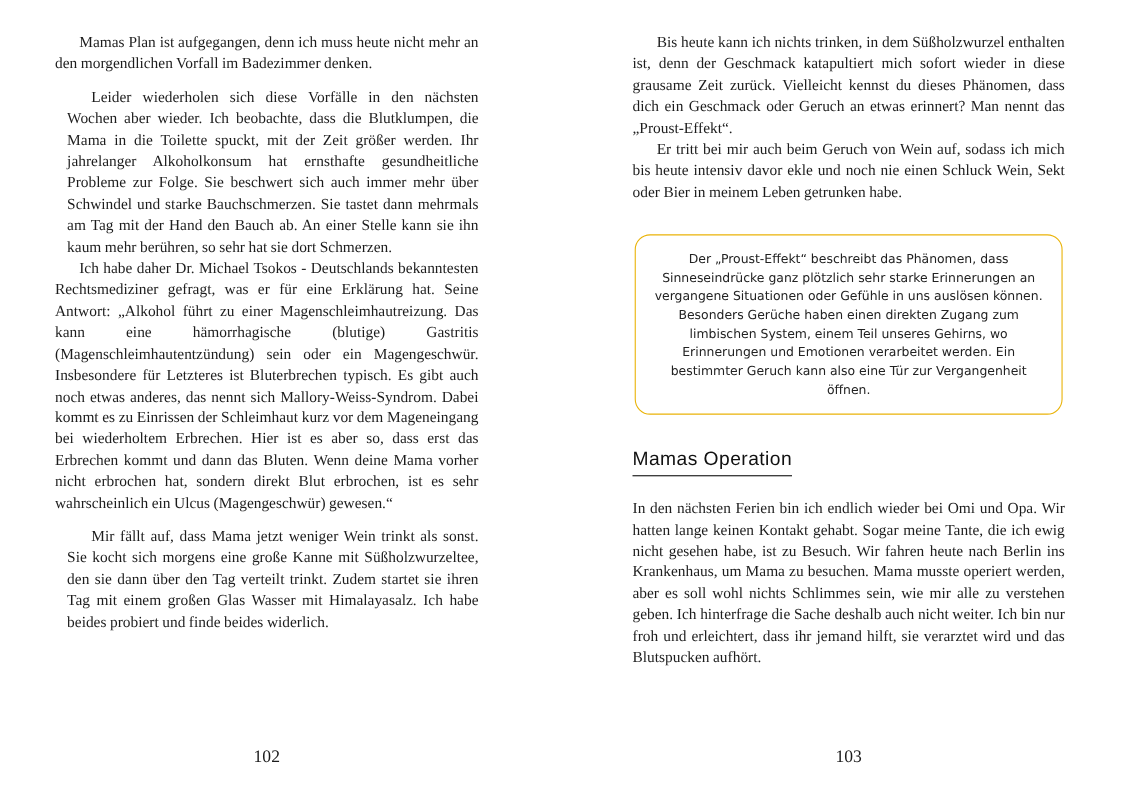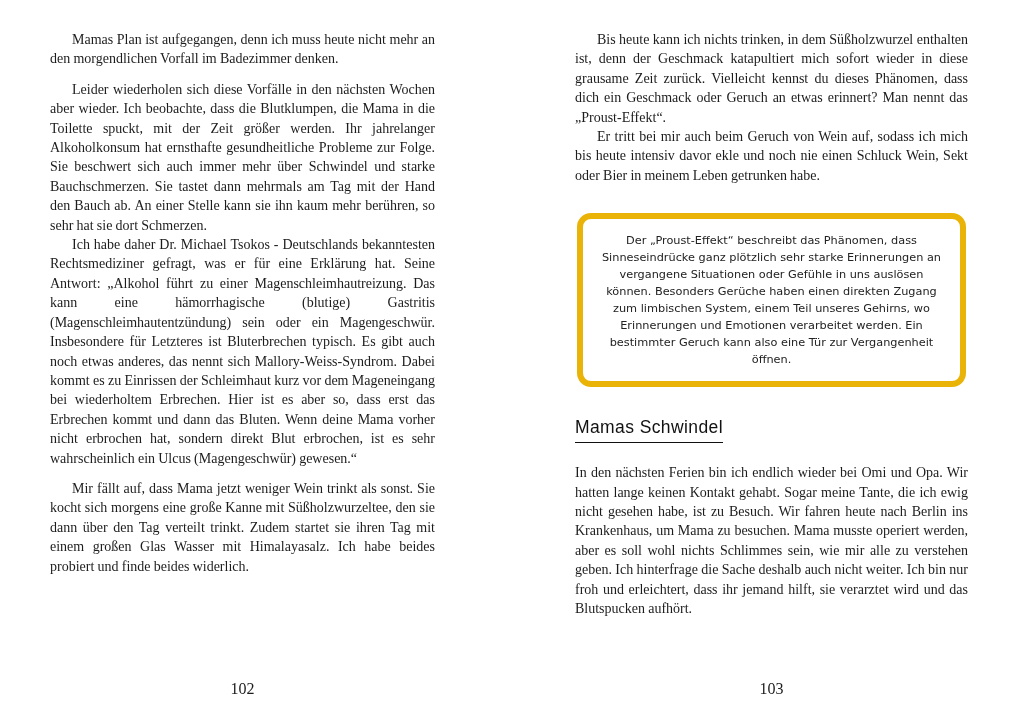--- a/index.html
+++ b/index.html
@@ -26,25 +26,25 @@
 
   p.body-par {
     font-size: 14px;
     line-height: 19.4px;
     text-align: justify;
     hyphens: auto;
     -webkit-hyphens: auto;
     word-spacing: -0.3px;
   }
   .indent { text-indent: 22px; }
-  .gap    { margin-top: 11px; }
+  .gap    { margin-top: 11px; margin-left: 11px; }
 
   .info-box {
     margin: 28px 2px 30px 2px;
-    border: 6px solid #eab308;
+    border: 1px solid #eab308;
     border-radius: 14px;
     padding: 13px 16px;
   }
   .info-box p {
     font-family: "DejaVu Sans", sans-serif;
     font-size: 11.3px;
     line-height: 17px;
     text-align: center;
     color: #222;
   }
@@ -91,21 +91,21 @@
   <div class="page page-right">
     <div class="text-block">
       <p class="body-par indent">Bis heute kann ich nichts trinken, in dem Süßholzwurzel enthalten ist, denn der Geschmack katapultiert mich sofort wieder in diese grausame Zeit zurück. Vielleicht kennst du dieses Phänomen, dass dich ein Geschmack oder Geruch an etwas erinnert? Man nennt das „Proust-Effekt“.</p>
       <p class="body-par indent">Er tritt bei mir auch beim Geruch von Wein auf, sodass ich mich bis heute intensiv davor ekle und noch nie einen Schluck Wein, Sekt oder Bier in meinem Leben getrunken habe.</p>
 
       <div class="info-box">
         <p>Der „Proust-Effekt“ beschreibt das Phänomen, dass Sinneseindrücke ganz plötzlich sehr starke Erinnerungen an vergangene Situationen oder Gefühle in uns auslösen können. Besonders Gerüche haben einen direkten Zugang zum limbischen System, einem Teil unseres Gehirns, wo Erinnerungen und Emotionen verarbeitet werden. Ein bestimmter Geruch kann also eine Tür zur Vergangenheit öffnen.</p>
       </div>
 
       <h2 class="section-heading">
-        <span>Mamas Schwindel</span>
+        <span>Mamas Operation</span>
       </h2>
 
       <p class="body-par">In den nächsten Ferien bin ich endlich wieder bei Omi und Opa. Wir hatten lange keinen Kontakt gehabt. Sogar meine Tante, die ich ewig nicht gesehen habe, ist zu Besuch. Wir fahren heute nach Berlin ins Krankenhaus, um Mama zu besuchen. Mama musste operiert werden, aber es soll wohl nichts Schlimmes sein, wie mir alle zu verstehen geben. Ich hinterfrage die Sache deshalb auch nicht weiter. Ich bin nur froh und erleichtert, dass ihr jemand hilft, sie verarztet wird und das Blutspucken aufhört.</p>
     </div>
     <div class="page-number">103</div>
   </div>
 
 </div>
 
 </body></html>

